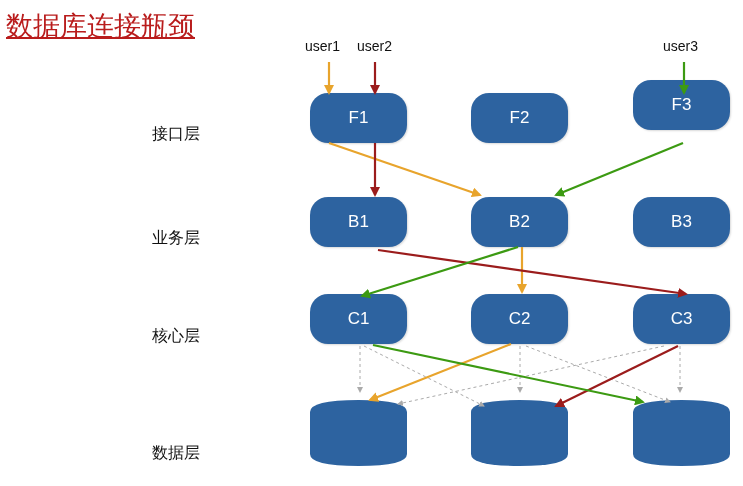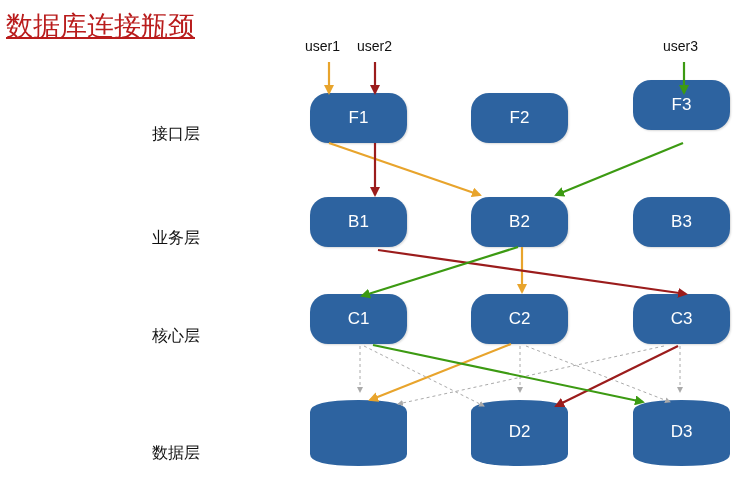--- a/index.html
+++ b/index.html
@@ -49,27 +49,25 @@
 
 <div class="db" style="left:310px; top:400px">
   <svg width="97" height="66">
     <path d="M0,12 Q0,0 48.5,0 Q97,0 97,12 L97,54 Q97,66 48.5,66 Q0,66 0,54 Z" fill="#2d63a0"></path>
   </svg>
 </div>
 <div class="db" style="left:471px; top:400px">
   <svg width="97" height="66">
     <path d="M0,12 Q0,0 48.5,0 Q97,0 97,12 L97,54 Q97,66 48.5,66 Q0,66 0,54 Z" fill="#2d63a0"></path>
   </svg>
-  <span>D2</span>
 </div>
 <div class="db" style="left:633px; top:400px">
   <svg width="97" height="66">
     <path d="M0,12 Q0,0 48.5,0 Q97,0 97,12 L97,54 Q97,66 48.5,66 Q0,66 0,54 Z" fill="#2d63a0"></path>
   </svg>
-  <span>D3</span>
 </div>
 
 <svg class="links" id="links" width="743" height="486">
   <defs>
     <marker id="m-user1" markerWidth="10" markerHeight="10" refX="8" refY="5" orient="auto" markerUnits="userSpaceOnUse">
       <path d="M0,0 L10,5 L0,10 Z" fill="#e8a42c"></path>
     </marker>
     <marker id="m-user2" markerWidth="10" markerHeight="10" refX="8" refY="5" orient="auto" markerUnits="userSpaceOnUse">
       <path d="M0,0 L10,5 L0,10 Z" fill="#9b1c1c"></path>
     </marker>

